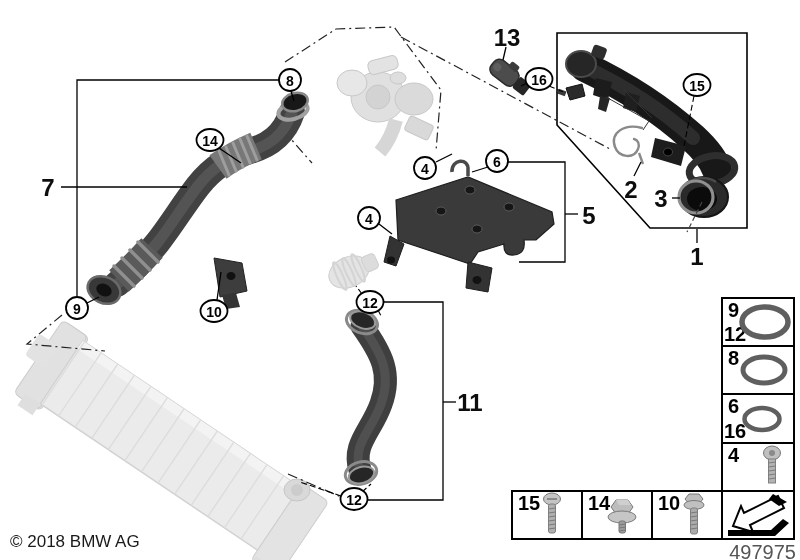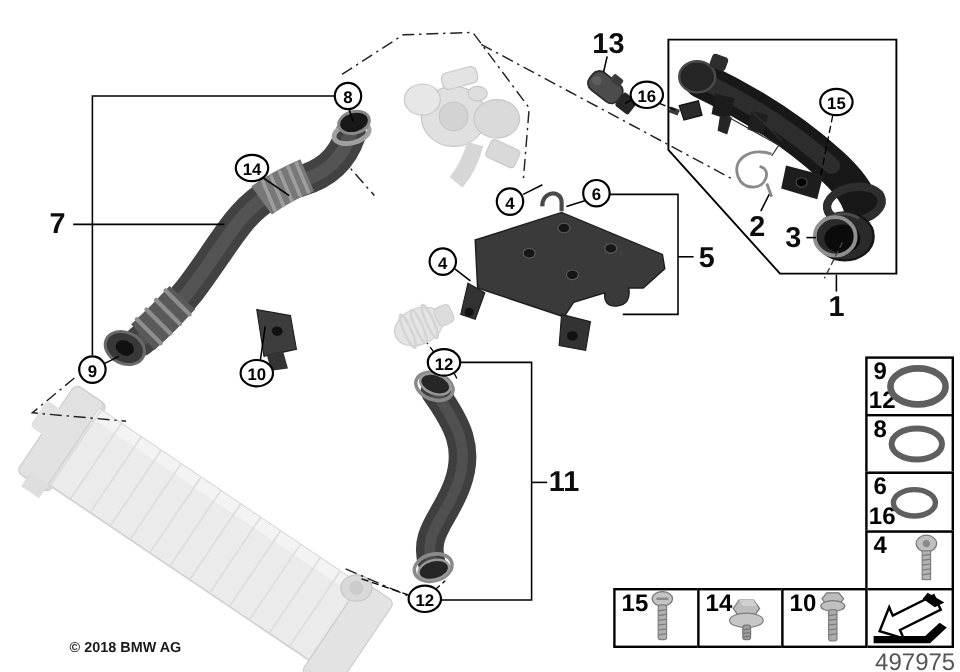--- a/index.html
+++ b/index.html
@@ -8,21 +8,21 @@
   svg{display:block;}
   .diagram-svg{position:absolute;left:0;top:0;}
   .callout-text{font-family:"Liberation Sans",sans-serif;font-size:14px;font-weight:bold;fill:#000;}
   .biglabel{font-family:"Liberation Sans",sans-serif;font-size:24px;font-weight:bold;fill:#0d0d0d;}
   
   .cell{position:absolute;background:#fff;border:2px solid #000;box-sizing:border-box;}
   .cell .num{position:absolute;left:5px;top:0;font-size:20px;font-weight:bold;color:#000;line-height:22px;}
   .cell .num2{position:absolute;left:1px;bottom:0;font-size:20px;font-weight:bold;color:#000;line-height:22px;}
   .cell .icon{position:absolute;right:2px;top:50%;transform:translateY(-50%);}
   .cell .icon-mid{position:absolute;right:4px;top:50%;transform:translateY(-50%);}
-  .footer-copyright{position:absolute;left:10px;top:532px;font-size:12px;font-weight:bold;color:#1a1a1a;margin-left:48px;}
+  .footer-copyright{position:absolute;left:10px;top:532px;font-size:17px;font-weight:normal;color:#1a1a1a;}
   .footer-number{position:absolute;left:716px;top:541px;width:80px;text-align:right;
                  font-size:20px;color:#555;}
 </style>
 </head>
 <body>
 
 <div class="stage">
 
 <svg class="diagram-svg" width="800" height="560" viewBox="0 0 800 560">
 

